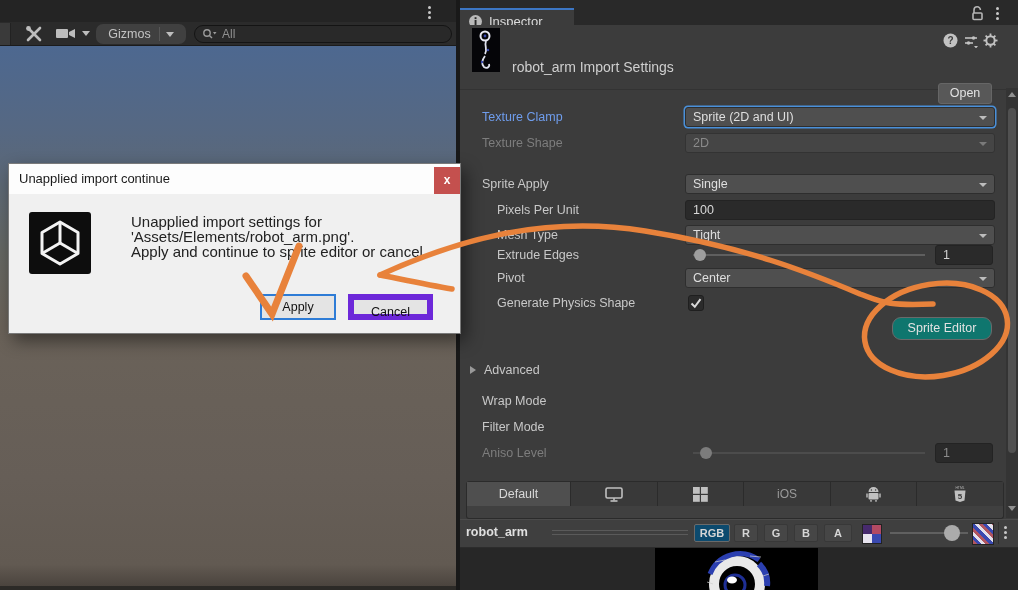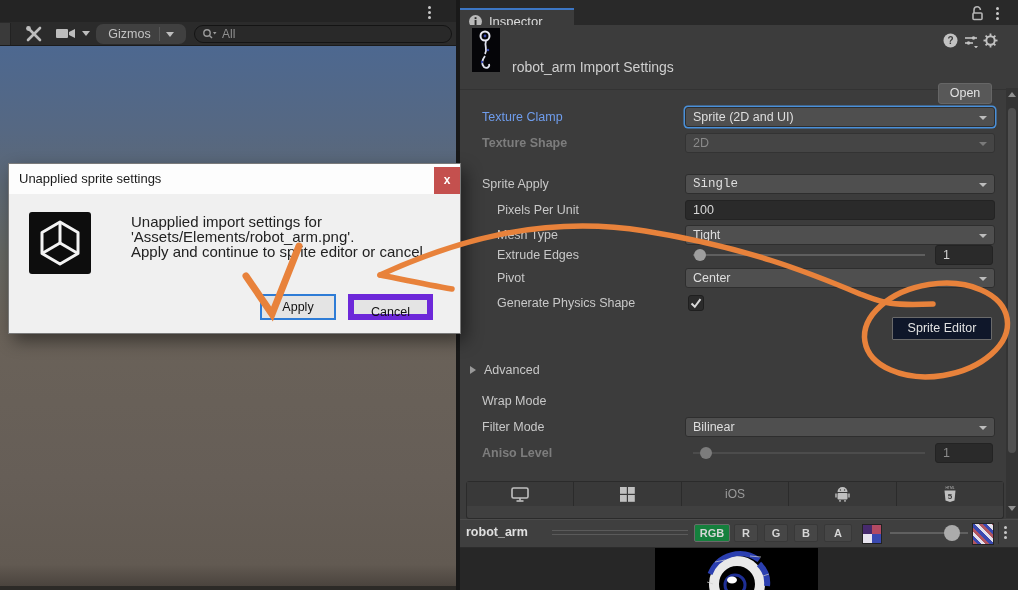--- a/index.html
+++ b/index.html
@@ -26,48 +26,48 @@
   .insp-tabbar{left:0;top:0;width:558px;height:25px;background:#292929;}
   .insp-tab{left:0;top:8px;width:114px;height:25px;background:#3c3c3c;border-top:2px solid #3c76c4;box-sizing:border-box;display:flex;align-items:center;}
   .insp-tab-label{color:#dcdcdc;font-size:13px;margin-left:6px;}
   .insp-header{left:0;top:25px;width:558px;height:65px;background:#3c3c3c;border-bottom:1px solid #333;box-sizing:border-box;}
   .insp-title{left:52px;top:34px;color:#cfcfcf;font-size:14px;}
   .open-btn{left:478px;top:58px;width:54px;height:21px;background:#585858;border:1px solid #666;border-radius:3px;color:#e2e2e2;font-size:12.5px;text-align:center;line-height:19px;box-sizing:border-box;}
   .thumb{left:12px;top:28px;width:28px;height:44px;background:#000;}
   
   .lbl{position:absolute;height:20px;line-height:20px;font-size:12.5px;color:#c8c8c8;white-space:nowrap;}
   .lbl.blue{color:#6f9ded;}
-  .lbl.dim{color:#7d7d7d;font-weight:bold;}
+  .lbl.dim{color:#7d7d7d;}
   .dd{position:absolute;left:225px;width:310px;height:20px;background:#4f4f4f;border:1px solid #2e2e2e;border-radius:3px;box-sizing:border-box;color:#dfdfdf;font-size:12.5px;line-height:18px;padding-left:7px;}
   .dd .dda{position:absolute;right:7px;top:8px;width:0;height:0;border-left:4px solid transparent;border-right:4px solid transparent;border-top:4px solid #bdbdbd;}
   .dd.focus{box-shadow:0 0 0 1.5px #4a90d9;}
   .dd.disabled{background:#454545;color:#8a8a8a;border-color:#333;}
   .dd.disabled .dda{border-top-color:#7a7a7a;}
   .tf{position:absolute;left:225px;width:310px;height:20px;background:#2a2a2a;border:1px solid #232323;border-radius:3px;box-sizing:border-box;color:#d8d8d8;font-size:12.5px;line-height:18px;padding-left:7px;}
   .valbox{position:absolute;left:475px;width:58px;height:20px;background:#2a2a2a;border:1px solid #232323;border-radius:3px;box-sizing:border-box;color:#d2d2d2;font-size:12.5px;line-height:18px;padding-left:7px;}
   .valbox.dim{color:#8b8b8b;}
   .sl-track{position:absolute;left:233px;width:232px;height:2px;background:#5f5f5f;}
   .sl-track.dim{background:#4c4c4c;}
   .sl-handle{position:absolute;width:12px;height:12px;border-radius:6px;background:#9e9e9e;}
   .sl-handle.dim{background:#7c7c7c;}
   .chk{position:absolute;left:228px;width:16px;height:16px;background:#2b2b2b;border:1px solid #1f1f1f;border-radius:3px;box-sizing:border-box;}
-  .sprite-editor-btn{position:absolute;left:432px;top:317px;width:100px;height:23px;background:#0f172a;border:1px solid #6a6a6a;border-radius:1px;box-sizing:border-box;color:#e2e2e2;font-size:12.5px;text-align:center;line-height:21px;}
+  .sprite-editor-btn{position:absolute;left:432px;top:317px;width:100px;height:23px;background:#0f766e;border:1px solid #6a6a6a;border-radius:9px;box-sizing:border-box;color:#e2e2e2;font-size:12.5px;text-align:center;line-height:21px;}
   .fold-tri{position:absolute;left:10px;top:366px;width:0;height:0;border-top:4px solid transparent;border-bottom:4px solid transparent;border-left:6px solid #999;}
   
   .plat-box{left:6px;top:481px;width:538px;height:26px;display:flex;border:1px solid #2b2b2b;box-sizing:border-box;background:#383838;border-radius:3px 3px 0 0;}
   .plat-tab{height:100%;display:flex;align-items:center;justify-content:center;border-right:1px solid #2b2b2b;box-sizing:border-box;background:#393939;flex:1;}
   .plat-tab.sel{background:#4f4f4f;flex:0 0 104px;color:#d8d8d8;font-size:12.5px;}
   .plat-body{left:6px;top:506px;width:538px;height:13px;background:#404040;border:1px solid #2b2b2b;border-top:none;border-radius:0 0 3px 3px;box-sizing:border-box;}
   .ios-txt{color:#9a9a9a;font-size:12px;}
   
   .preview-bar{left:0;top:519px;width:558px;height:29px;background:#3f3f3f;border-top:1px solid #4b4b4b;border-bottom:1px solid #2c2c2c;box-sizing:border-box;}
   .pv-title{left:6px;top:525px;color:#e0e0e0;font-size:12.5px;font-weight:bold;}
   .drag-lines{left:92px;top:530px;width:136px;height:5px;border-top:1px solid #5a5a5a;border-bottom:1px solid #5a5a5a;box-sizing:border-box;}
   .chan{position:absolute;top:524px;height:18px;background:#464646;border:1px solid #383838;border-radius:2px;color:#d6d6d6;font-size:11px;font-weight:bold;text-align:center;line-height:16px;box-sizing:border-box;}
-  .chan.sel{background:#15803d;border-color:#6a6a6a;}
+  .chan.sel{background:#0c4a6e;border-color:#6a6a6a;}
   .swatch1{left:402px;top:524px;width:18px;height:18px;border:1px solid #222;
       background:conic-gradient(#b24a63 0 25%, #3a49b0 0 50%, #e8e4ef 0 75%, #472a6e 0);}
   .swatch2{left:512px;top:523px;width:20px;height:20px;border:1px solid #222;
       background:repeating-linear-gradient(45deg,#b05560 0 3px,#3a49b0 3px 6px,#e3e0ea 6px 9px);}
   .pv-slider-track{left:430px;top:532px;width:78px;height:2px;background:#606060;}
   .pv-slider-handle{left:484px;top:525px;width:16px;height:16px;border-radius:8px;background:#ababab;}
   .pv-sep{left:538px;top:522px;width:1px;height:22px;background:#303030;}
   .preview-area{left:0;top:548px;width:558px;height:42px;background:#272727;}
   .pv-img{left:195px;top:0;width:163px;height:42px;background:#000;}
   
@@ -217,21 +217,21 @@
     <span class="dda"></span>
   </div>
 
   <div class="lbl dim" style="left:22px;top:133px;">Texture Shape</div>
   <div class="dd disabled" style="top:133px;">
     <span>2D</span>
     <span class="dda"></span>
   </div>
 
   <div class="lbl" style="left:22px;top:174px;">Sprite Apply</div>
-  <div class="dd" style="top:174px;font-family:Liberation Mono, monospace;">
+  <div class="dd" style="top:174px;">
     <span>Single</span>
     <span class="dda"></span>
   </div>
 
   <div class="lbl" style="left:37px;top:200px;">Pixels Per Unit</div>
   <div class="tf" style="top:200px;">100</div>
 
   <div class="lbl" style="left:37px;top:225px;">Mesh Type</div>
   <div class="dd" style="top:225px;">
     <span>Tight</span>
@@ -257,31 +257,30 @@
   </div>
 
   <div class="sprite-editor-btn">Sprite Editor</div>
 
   <div class="fold-tri"></div>
   <div class="lbl" style="left:24px;top:360px;">Advanced</div>
 
   <div class="lbl" style="left:22px;top:391px;">Wrap Mode</div>
 
   <div class="lbl" style="left:22px;top:417px;">Filter Mode</div>
-  <div class="dd" style="top:417px;">
-    <span>Bilinear</span>
-    <span class="dda"></span>
-  </div>
 
   <div class="lbl dim" style="left:22px;top:443px;">Aniso Level</div>
   <div class="sl-track dim" style="top:452px;"></div>
   <div class="sl-handle dim" style="left:240px;top:447px;"></div>
   <div class="valbox dim" style="top:443px;">1</div>
 
   <div class="abs plat-box">
+    <div class="plat-tab sel">
+      <span>Default</span>
+    </div>
     <div class="plat-tab">
       <svg width="18" height="15" viewBox="0 0 18 15">
         <rect x="1" y="1" width="16" height="10" rx="1.5" fill="none" stroke="#c0c0c0" stroke-width="1.6"></rect>
         <line x1="9" y1="11" x2="9" y2="13.5" stroke="#c0c0c0" stroke-width="1.6"></line>
         <line x1="5.5" y1="14" x2="12.5" y2="14" stroke="#c0c0c0" stroke-width="1.6"></line>
       </svg>
     </div>
     <div class="plat-tab">
       <svg width="15" height="15" viewBox="0 0 15 15">
         <rect x="0" y="0" width="6.8" height="6.8" fill="#c0c0c0"></rect>
@@ -355,21 +354,21 @@
 
   <div class="abs sb-track">
     <div class="tri-up" style="margin:4px auto 0 auto;"></div>
   </div>
   <div class="abs sb-thumb"></div>
   <div class="abs tri-down" style="left:548px;top:506px;"></div>
 </div>
 
 <div class="abs dialog">
   <div class="abs dlg-titlebar"></div>
-  <div class="abs dlg-title">Unapplied sprite settings</div>
+  <div class="abs dlg-title">Unapplied import continue</div>
   <div class="abs dlg-close">x</div>
 
   <div class="abs dlg-logo">
     <svg width="62" height="62" viewBox="0 0 62 62">
       <g fill="none" stroke="#f3f3f3" stroke-width="3" stroke-linejoin="round">
         <polygon points="31,10 49,20.5 49,41.5 31,52 13,41.5 13,20.5"></polygon>
         <line x1="31" y1="31" x2="31" y2="10"></line>
         <line x1="31" y1="31" x2="49" y2="41.5"></line>
         <line x1="31" y1="31" x2="13" y2="41.5"></line>
       </g>

